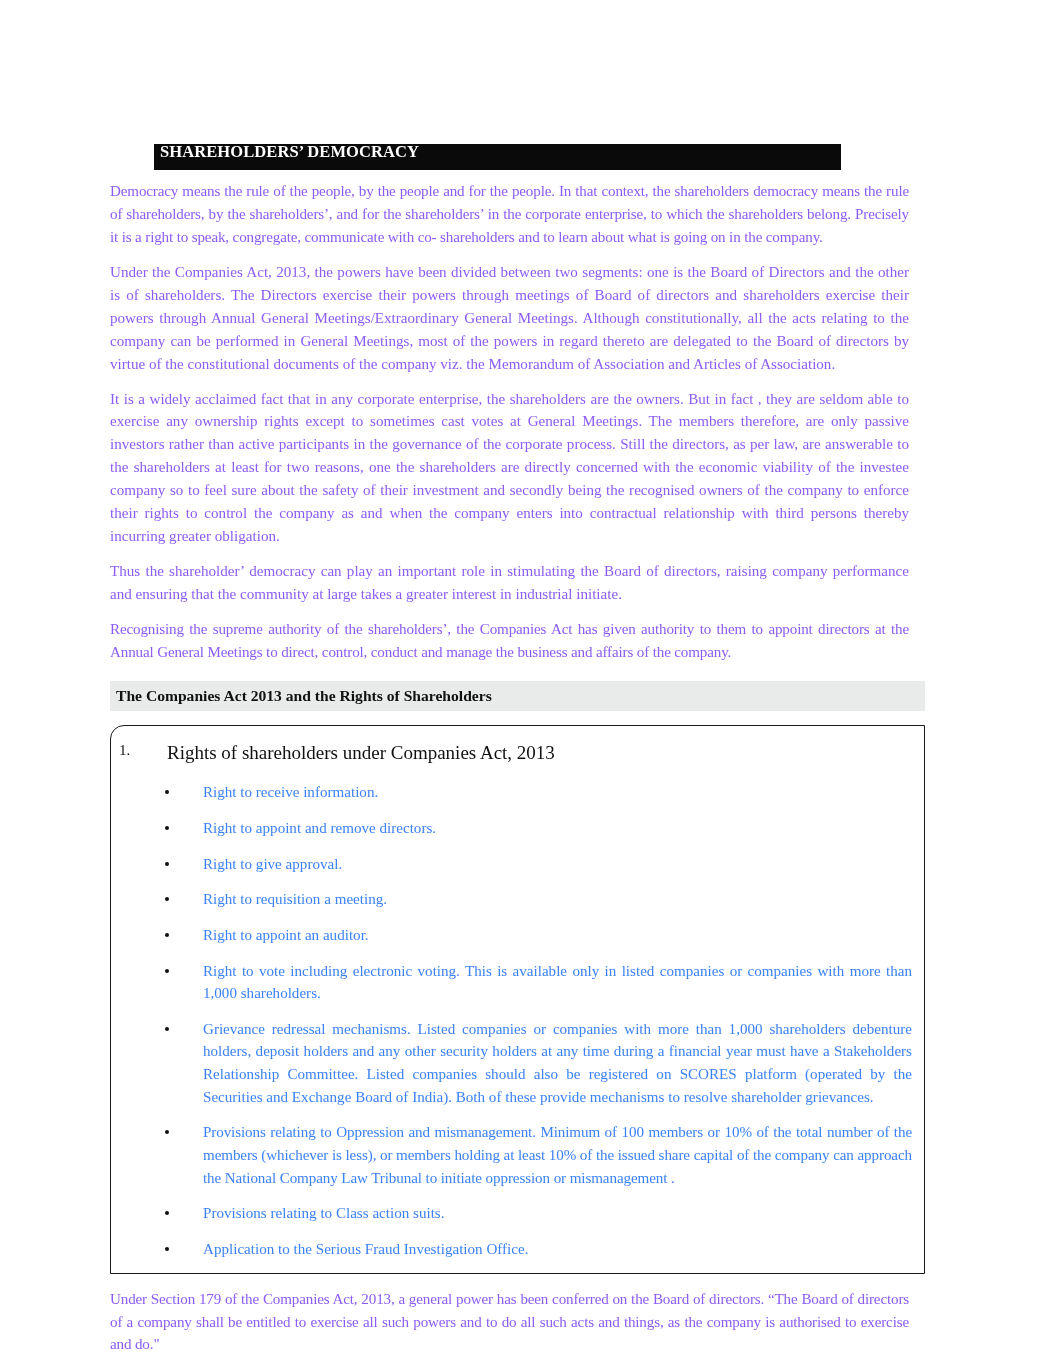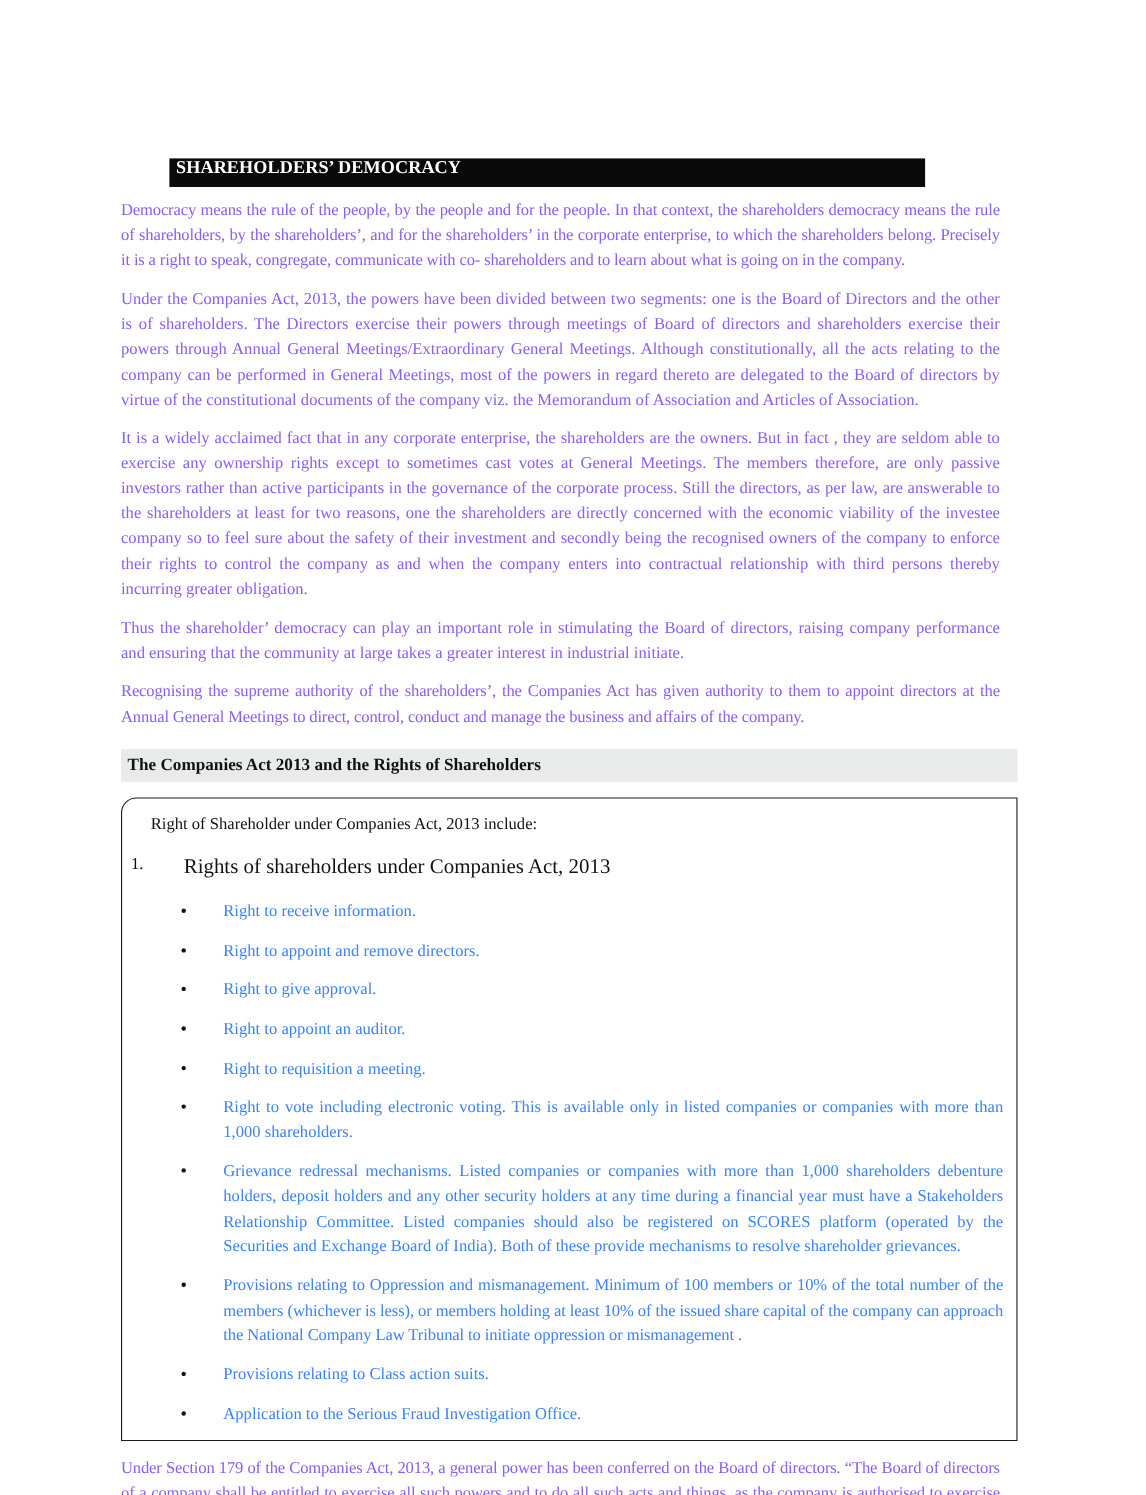--- a/index.html
+++ b/index.html
@@ -194,21 +194,20 @@
     <p class="para">Thus the shareholder’ democracy can play an important role in stimulating the Board of directors, raising company performance and ensuring that the community at large takes a greater interest in industrial initiate.</p>
 
     <p class="para tight">Recognising the supreme authority of the shareholders’, the Companies Act has given authority to them to appoint directors at the Annual General Meetings to direct, control, conduct and manage the business and affairs of the company.</p>
 
     <div class="subheading-bar">
       <div class="subheading-title">The Companies Act 2013 and the Rights of Shareholders</div>
     </div>
 
     <div class="rights-box">
 
-      <div class="box-intro">Right of Shareholder under Companies Act, 2013 include:</div>
 
       <div class="numbered-row">
         <div class="numbered-marker">1.</div>
         <div class="numbered-text">Rights of shareholders under Companies Act, 2013</div>
       </div>
 
       <ul class="bullets">
         <li>
           <div class="bullet-dot"><span></span></div>
           <div class="bullet-text">Right to receive information.</div>
@@ -216,25 +215,25 @@
         <li>
           <div class="bullet-dot"><span></span></div>
           <div class="bullet-text">Right to appoint and remove directors.</div>
         </li>
         <li>
           <div class="bullet-dot"><span></span></div>
           <div class="bullet-text">Right to give approval.</div>
         </li>
         <li>
           <div class="bullet-dot"><span></span></div>
+          <div class="bullet-text">Right to requisition a meeting.</div>
+        </li>
+        <li>
+          <div class="bullet-dot"><span></span></div>
           <div class="bullet-text">Right to appoint an auditor.</div>
-        </li>
-        <li>
-          <div class="bullet-dot"><span></span></div>
-          <div class="bullet-text">Right to requisition a meeting.</div>
         </li>
         <li>
           <div class="bullet-dot"><span></span></div>
           <div class="bullet-text">Right to vote including electronic voting. This is available only in listed companies or companies with more than 1,000 shareholders.</div>
         </li>
         <li>
           <div class="bullet-dot"><span></span></div>
           <div class="bullet-text">Grievance redressal mechanisms. Listed companies or companies with more than 1,000 shareholders debenture holders, deposit holders and any other security holders at any time during a financial year must have a Stakeholders Relationship Committee. Listed companies should also be registered on SCORES platform (operated by the Securities and Exchange Board of India). Both of these provide mechanisms to resolve shareholder grievances.</div>
         </li>
         <li>

